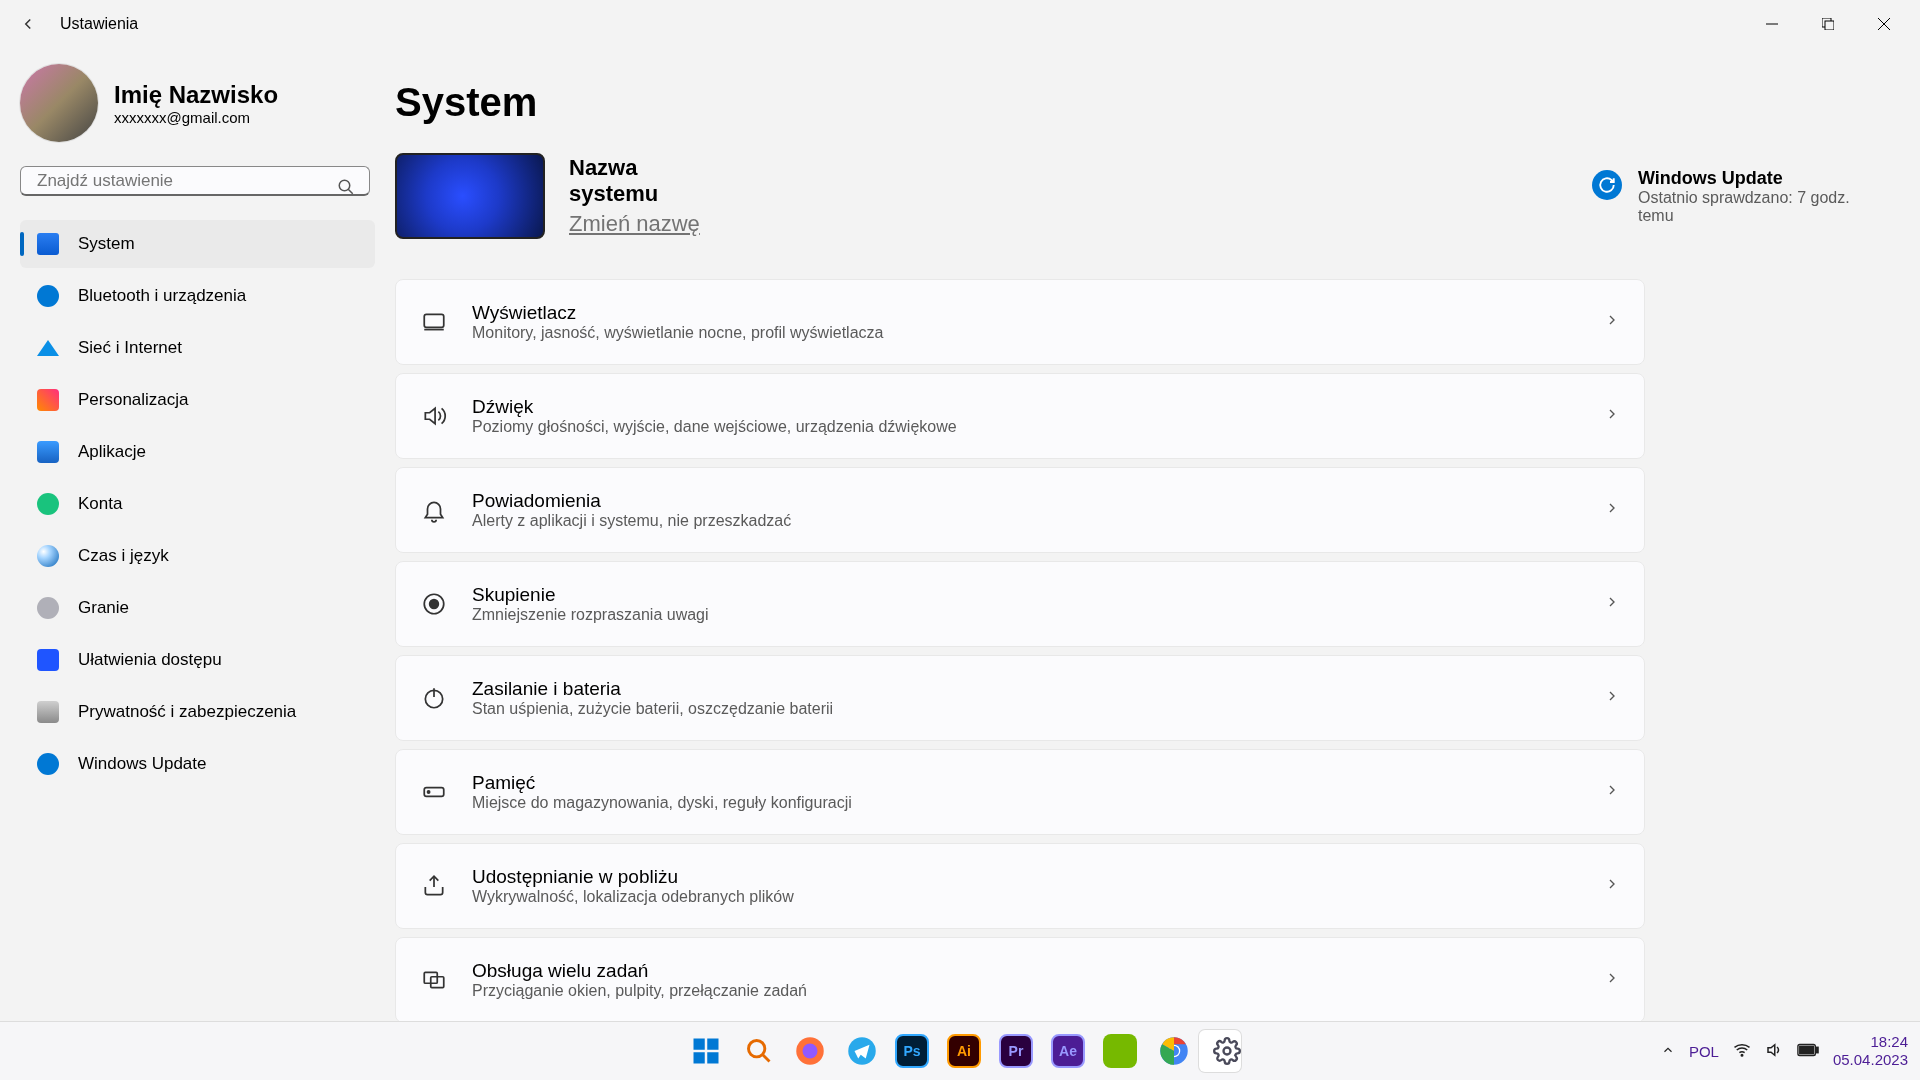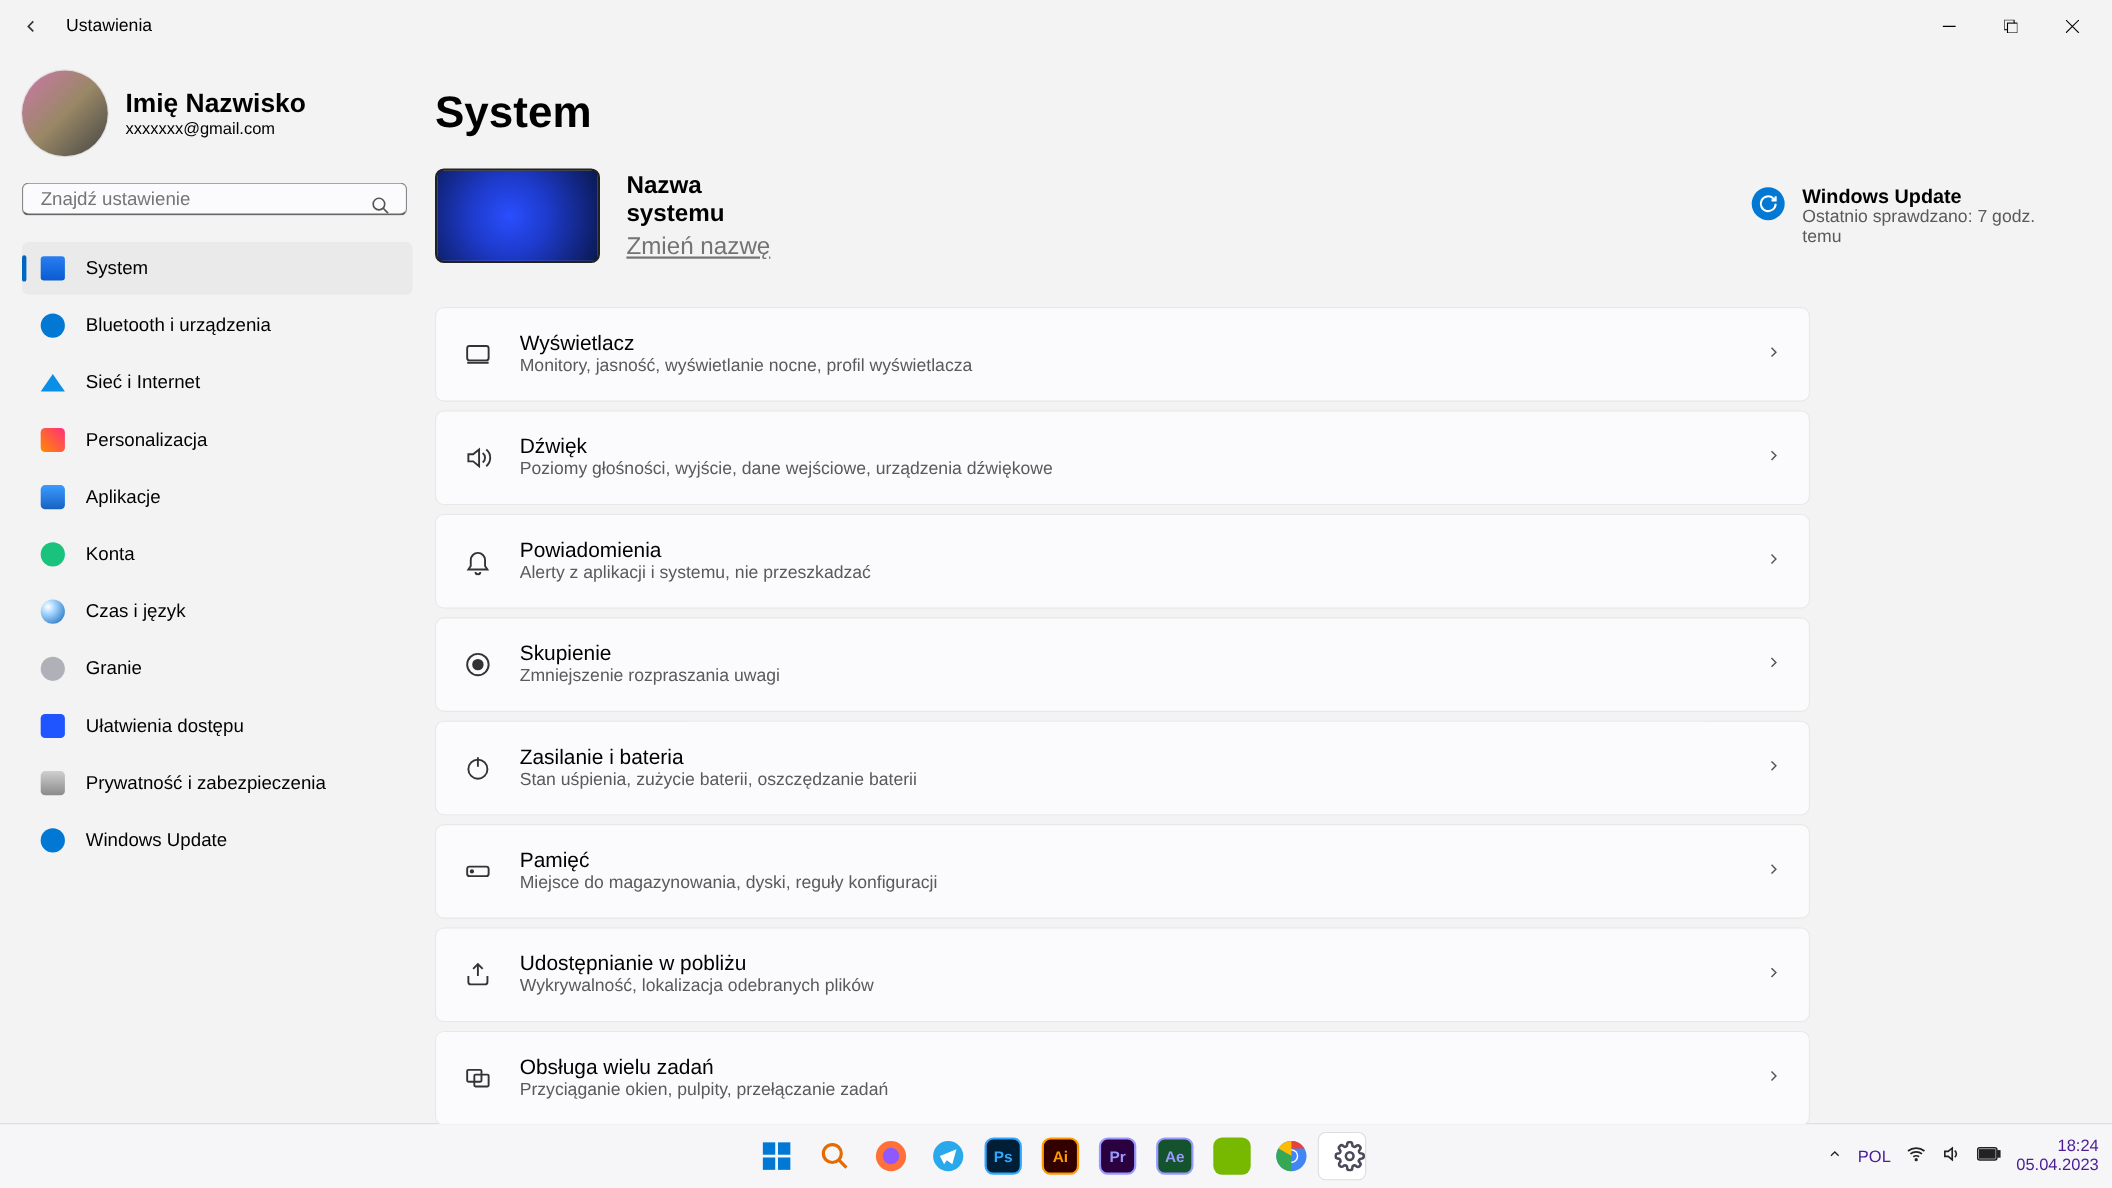--- a/index.html
+++ b/index.html
@@ -77,21 +77,21 @@
   .ic-game { background:#b0b0b8; border-radius:11px;}
   .ic-acc { background:#1f55ff;}
   .ic-priv { background:linear-gradient(#cfcfcf,#8a8a8a);}
   .ic-wu { background:#0078d4; border-radius:50%;}
 
   
   .sq { width:34px; height:34px; border-radius:8px; display:flex; align-items:center; justify-content:center; font-size:14px; font-weight:700; color:#fff; }
   .sq.ps { background:#001e36; border:2px solid #31a8ff; color:#31a8ff;}
   .sq.ai { background:#330000; border:2px solid #ff9a00; color:#ff9a00;}
   .sq.pr { background:#2a003f; border:2px solid #9999ff; color:#9999ff;}
-  .sq.ae { background:#14532d; border:2px solid #9999ff; color:#9999ff;}
+  .sq.ae { background:#4c1d95; border:2px solid #9999ff; color:#9999ff;}
   .sq.nv { background:#76b900;}
 </style>
 </head>
 <body>
 
 <div class="titlebar">
   <div class="back">
     <svg width="18" height="18" viewBox="0 0 24 24" fill="none" stroke="#333" stroke-width="2">
         <path d="M15 18l-6-6 6-6"></path>
       </svg>

